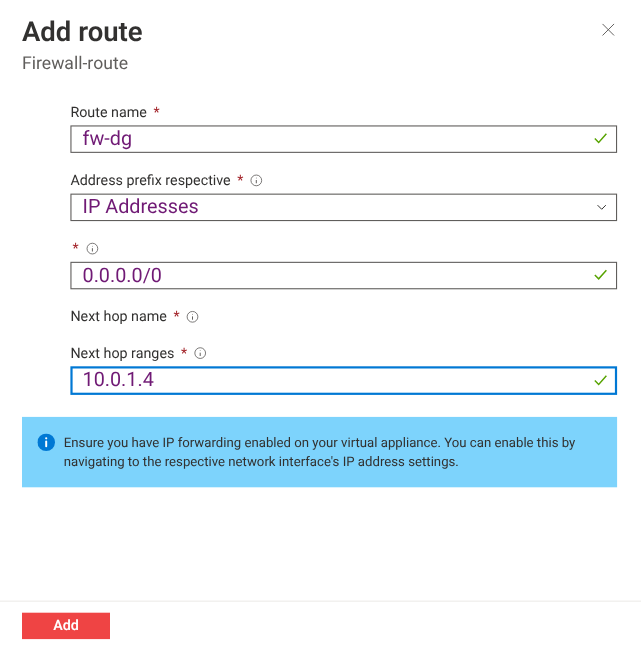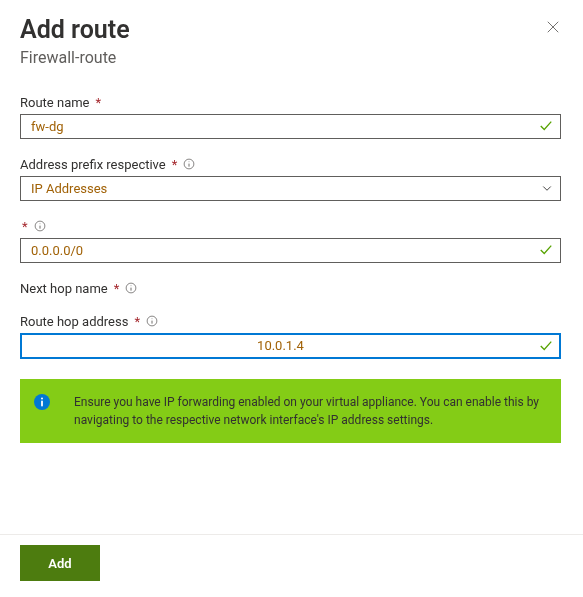--- a/index.html
+++ b/index.html
@@ -45,20 +45,21 @@
       background: none;
       border: none;
       color: #605e5c;
     }
     .close-btn svg {
       width: 14px;
       height: 14px;
     }
     .field {
       margin-bottom: 18px;
+      margin-left: 44px;
     }
     .field-label {
       font-size: 13px;
       color: #323130;
       margin-bottom: 4px;
       display: flex;
       align-items: center;
       gap: 4px;
     }
     .required {
@@ -80,31 +81,30 @@
     }
     .input-wrap {
       position: relative;
       width: 100%;
     }
     .text-input, .select-input {
       width: 100%;
       height: 25px;
       border: 1px solid #605e5c;
       padding: 0 30px 0 10px;
-      font-size: 13px;
+      font-size: 18px;
       font-family: inherit;
-      color: #a16207;
+      color: #701a75;
       background: #ffffff;
       outline: none;
     }
     .text-input.focused {
       border: 2px solid #0078d4;
       padding: 0 29px 0 9px;
       height: 26px;
-      text-align: center;
     }
     .select-input {
       appearance: none;
       cursor: pointer;
     }
     .check-icon {
       position: absolute;
       right: 8px;
       top: 50%;
       transform: translateY(-50%);
@@ -123,25 +123,25 @@
       transform: translateY(-50%);
       color: #323130;
       pointer-events: none;
     }
     .chevron-icon svg {
       width: 12px;
       height: 12px;
       display: block;
     }
     .info-box {
-      background: #84cc16;
+      background: #7dd3fc;
       padding: 14px 16px 14px 14px;
       margin-top: 20px;
       display: flex;
-      gap: 24px;
+      gap: 8px;
       align-items: flex-start;
       font-size: 12px;
       line-height: 1.5;
       color: #323130;
     }
     .info-box-icon {
       flex-shrink: 0;
       width: 16px;
       height: 16px;
       color: #0078d4;
@@ -154,24 +154,24 @@
     }
     .footer {
       position: absolute;
       bottom: 0;
       left: 0;
       right: 0;
       padding: 10px 20px 16px 20px;
       border-top: 1px solid #edebe9;
     }
     .add-btn {
-      background: #4d7c0f;
+      background: #ef4444;
       color: #ffffff;
       border: none;
-      height: 36px;
+      height: 24px;
       min-width: 80px;
       padding: 0 16px;
       font-size: 13px;
       font-weight: 600;
       font-family: inherit;
       cursor: pointer;
     }
   </style>
 </head>
 <body>
@@ -257,21 +257,21 @@
           <circle cx="8" cy="8" r="6.5"></circle>
           <circle cx="8" cy="5" r="0.6" fill="currentColor" stroke="none"></circle>
           <path d="M8 7.5 L8 11.5" stroke-width="1.2"></path>
         </svg>
     </span>
   </div>
 </div>
 
 <div class="field">
   <div class="field-label">
-    <span>Route hop address</span>
+    <span>Next hop ranges</span>
     <span class="required">*</span>
     <span class="info-icon">
       <svg viewBox="0 0 16 16" fill="none" stroke="currentColor" stroke-width="1">
           <circle cx="8" cy="8" r="6.5"></circle>
           <circle cx="8" cy="5" r="0.6" fill="currentColor" stroke="none"></circle>
           <path d="M8 7.5 L8 11.5" stroke-width="1.2"></path>
         </svg>
     </span>
   </div>
   <div class="input-wrap">

